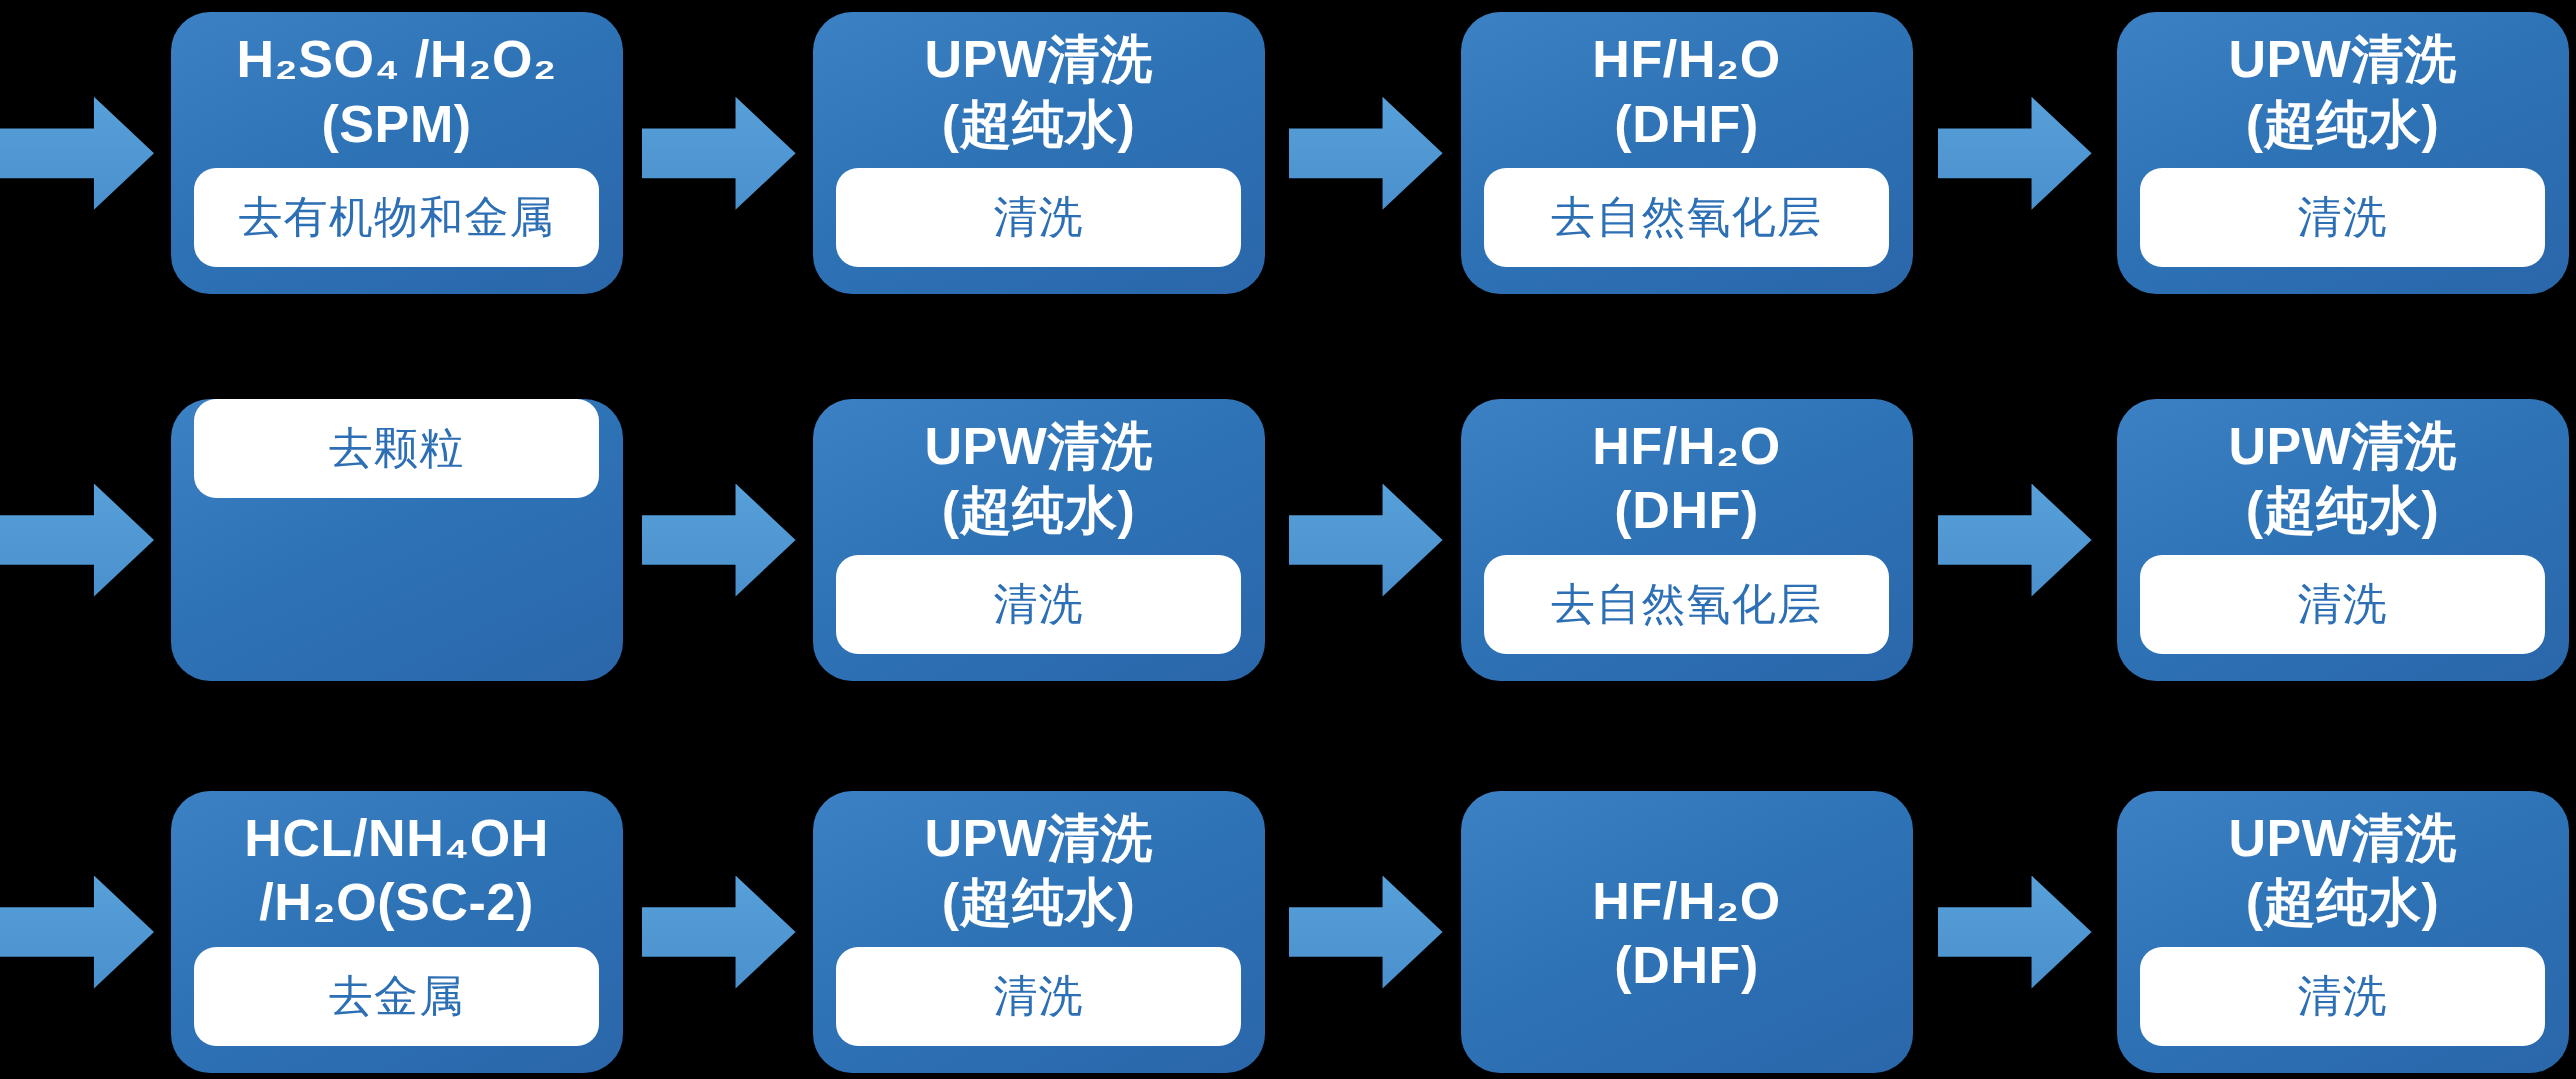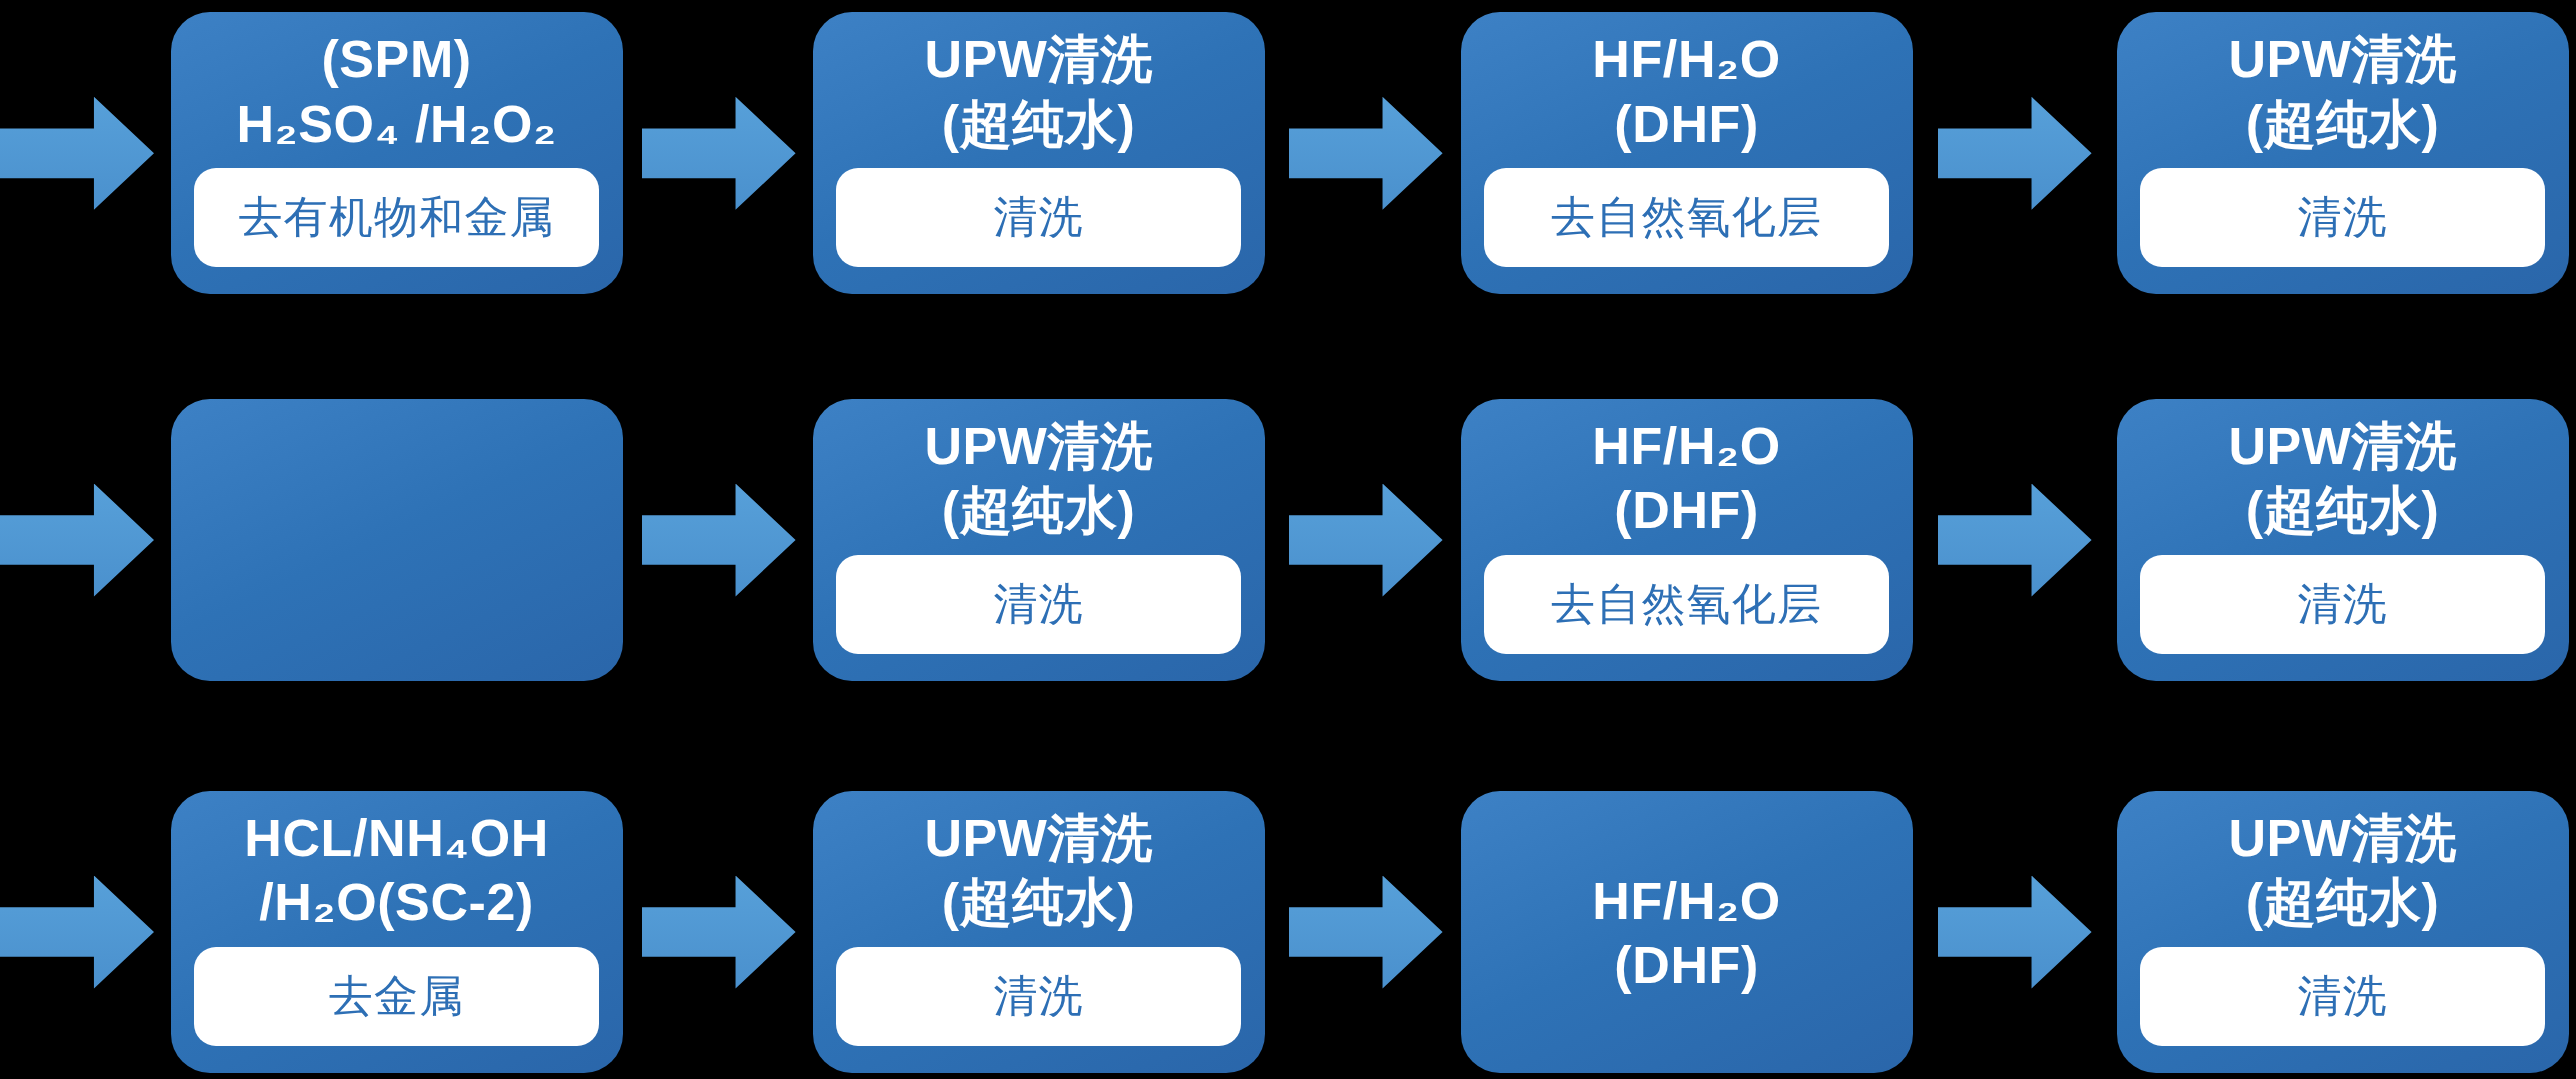--- a/index.html
+++ b/index.html
@@ -67,22 +67,22 @@
 </style>
 </head>
 <body>
 
 <div class="canvas">
 
   <div class="flow-row row-0">
     <div class="arrow a1"></div>
     <div class="box b1">
       <div class="title">
+        <div>H₂SO₄ /H₂O₂</div>
         <div>(SPM)</div>
-        <div>H₂SO₄ /H₂O₂</div>
       </div>
       <div class="label">去有机物和金属</div>
     </div>
     <div class="arrow a2"></div>
     <div class="box b2">
       <div class="title">
         <div>UPW清洗</div>
         <div>(超纯水)</div>
       </div>
       <div class="label">清洗</div>
@@ -101,20 +101,21 @@
         <div>UPW清洗</div>
         <div>(超纯水)</div>
       </div>
       <div class="label">清洗</div>
     </div>
   </div>
 
   <div class="flow-row row-1">
     <div class="arrow a1"></div>
     <div class="box b1">
+      <div class="label">去颗粒</div>
     </div>
     <div class="arrow a2"></div>
     <div class="box b2">
       <div class="title">
         <div>UPW清洗</div>
         <div>(超纯水)</div>
       </div>
       <div class="label">清洗</div>
     </div>
     <div class="arrow a3"></div>

